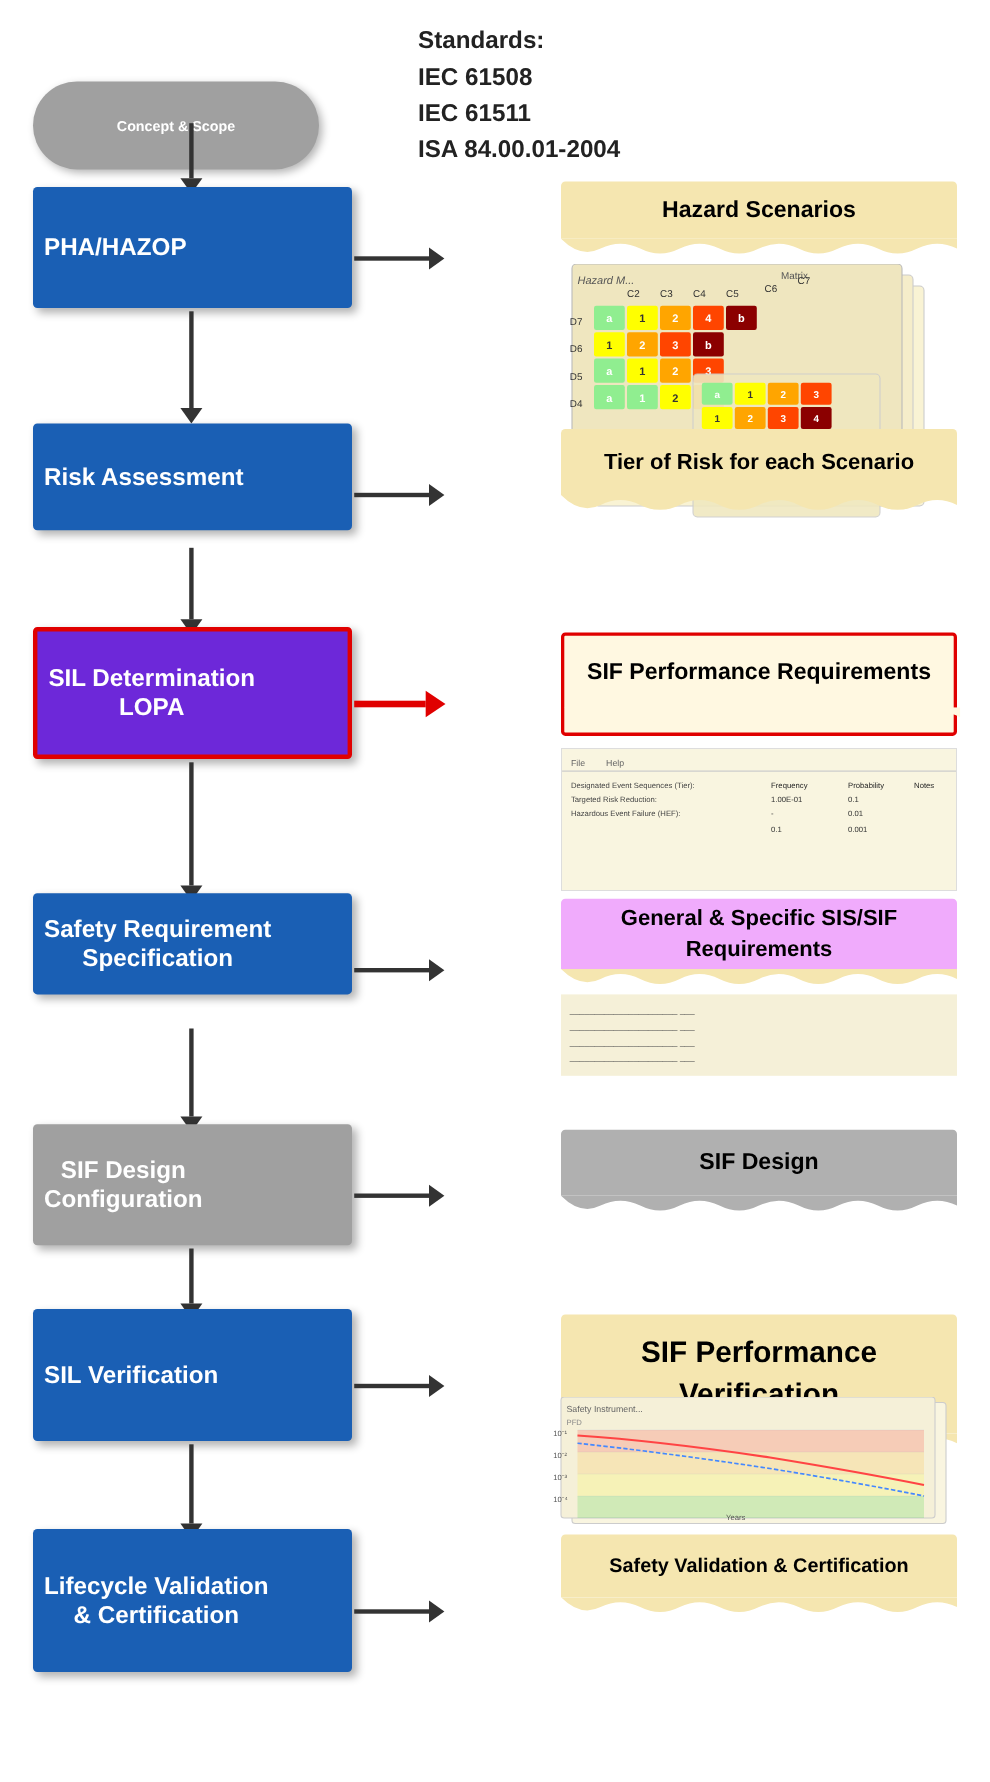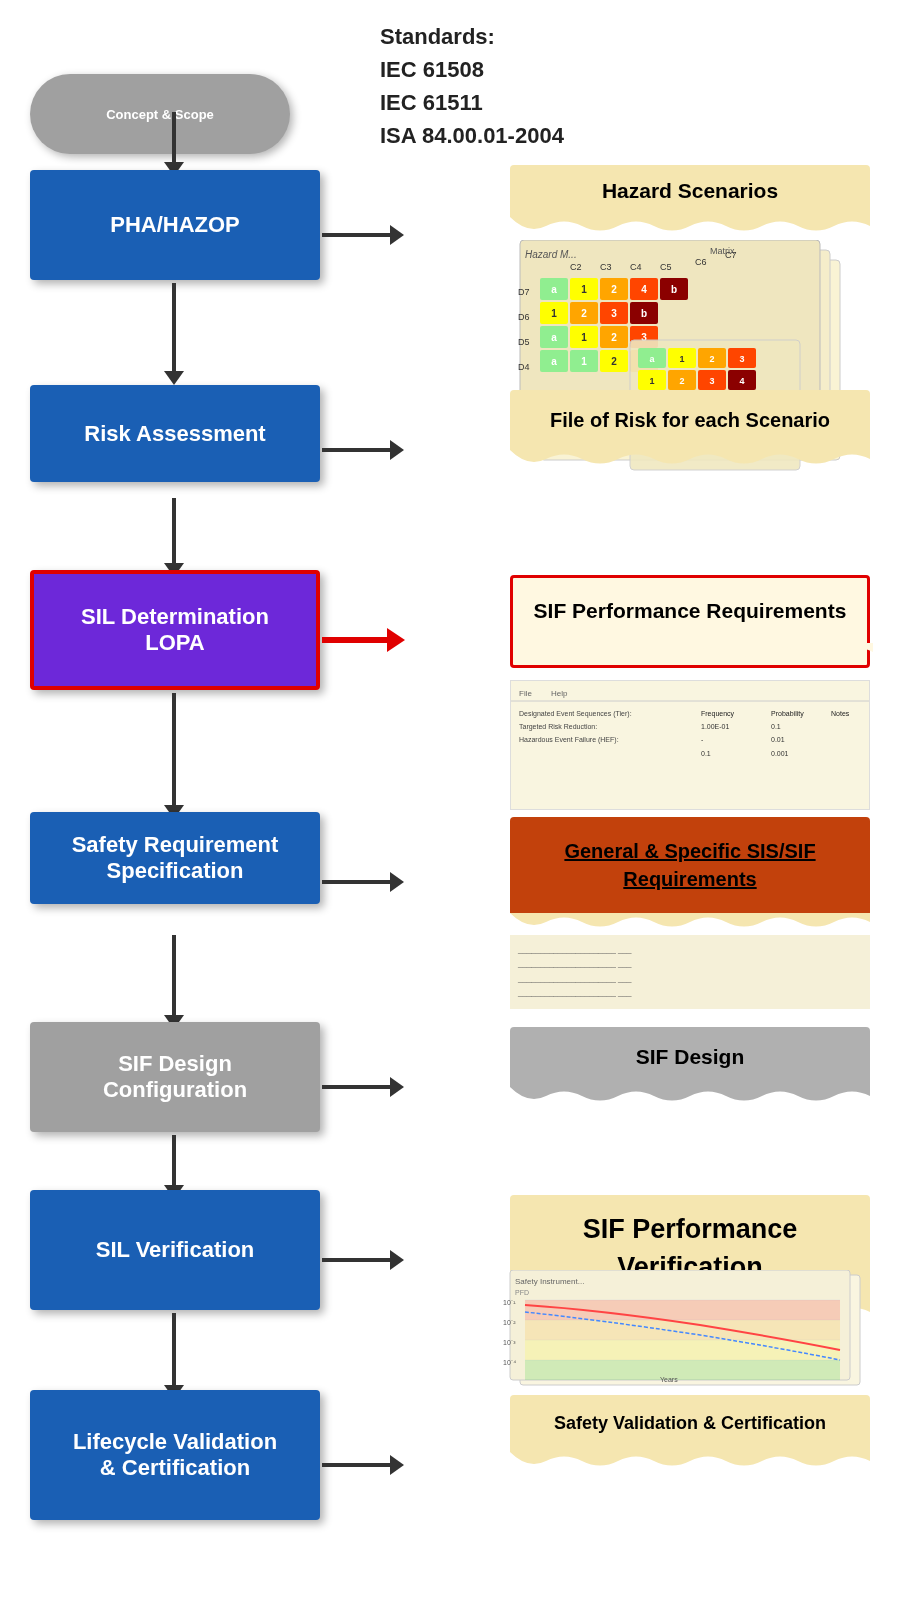--- a/index.html
+++ b/index.html
@@ -28,21 +28,21 @@
       position: absolute;
       left: 30px;
       width: 290px;
       background: #1a5fb4;
       color: white;
       font-weight: bold;
       font-size: 22px;
       text-align: center;
       display: flex;
       align-items: center;
-      justify-content: center;
+      justify-content: flex-start;
       border-radius: 4px;
       box-shadow: 4px 4px 8px rgba(0,0,0,0.3);
       padding: 14px 10px;
     }
     .left-box.gray {
       background: #a0a0a0;
     }
     .left-box.outline-red {
       background: #6d28d9;
       border: 4px solid #e00000;
@@ -268,21 +268,21 @@
   <div class="left-box" style="top:385px; height:97px;">
     <span>Risk Assessment</span>
   </div>
 
   <div class="h-arrow" style="top:440px; left:322px;">
     <div class="line" style="width:68px;"></div>
     <div class="head"></div>
   </div>
 
   <div style="position:absolute; top:390px; right:30px; width:360px;">
-    <div style="background:#f5e6b0; font-weight:bold; font-size:20px; text-align:center; padding:16px 12px; border-radius:4px 4px 0 0; line-height:1.4;">File of Risk for each
+    <div style="background:#f5e6b0; font-weight:bold; font-size:20px; text-align:center; padding:16px 12px; border-radius:4px 4px 0 0; line-height:1.4;">Tier of Risk for each
 Scenario</div>
     <svg width="360" height="18" viewBox="0 0 360 18">
       <path d="M0,0 Q18,18 36,9 Q54,0 72,9 Q90,18 108,9 Q126,0 144,9 Q162,18 180,9 Q198,0 216,9 Q234,18 252,9 Q270,0 288,9 Q306,18 324,9 Q342,0 360,9 L360,0 Z" fill="#f5e6b0"></path>
     </svg>
   </div>
 
   <div class="v-arrow" style="top:498px;">
     <div class="line" style="height:65px;"></div>
     <div class="head"></div>
   </div>
@@ -336,21 +336,21 @@
     <span style="white-space:pre-line; text-align:center;">Safety Requirement
 Specification</span>
   </div>
 
   <div class="h-arrow" style="top:872px; left:322px;">
     <div class="line" style="width:68px;"></div>
     <div class="head"></div>
   </div>
 
   <div style="position:absolute; top:817px; right:30px; width:360px;">
-    <div style="background:#c2410c; font-weight:bold; font-size:20px; text-align:center; padding:20px 12px; border-radius:4px 4px 0 0; line-height:1.4;text-decoration:underline;">General &amp; Specific
+    <div style="background:#f0abfc; font-weight:bold; font-size:20px; text-align:center; padding:4px 12px; border-radius:4px 4px 0 0; line-height:1.4;">General &amp; Specific
 SIS/SIF Requirements</div>
     <svg width="360" height="18" viewBox="0 0 360 18">
       <path d="M0,0 Q18,18 36,9 Q54,0 72,9 Q90,18 108,9 Q126,0 144,9 Q162,18 180,9 Q198,0 216,9 Q234,18 252,9 Q270,0 288,9 Q306,18 324,9 Q342,0 360,9 L360,0 Z" fill="#f5e6b0"></path>
     </svg>
     
     <div style="background:#f5f0d8; padding:8px; font-size:8px; color:#555; line-height:1.8;">
       <div>______________________ ___</div>
       <div>______________________ ___</div>
       <div>______________________ ___</div>
       <div>______________________ ___</div>

